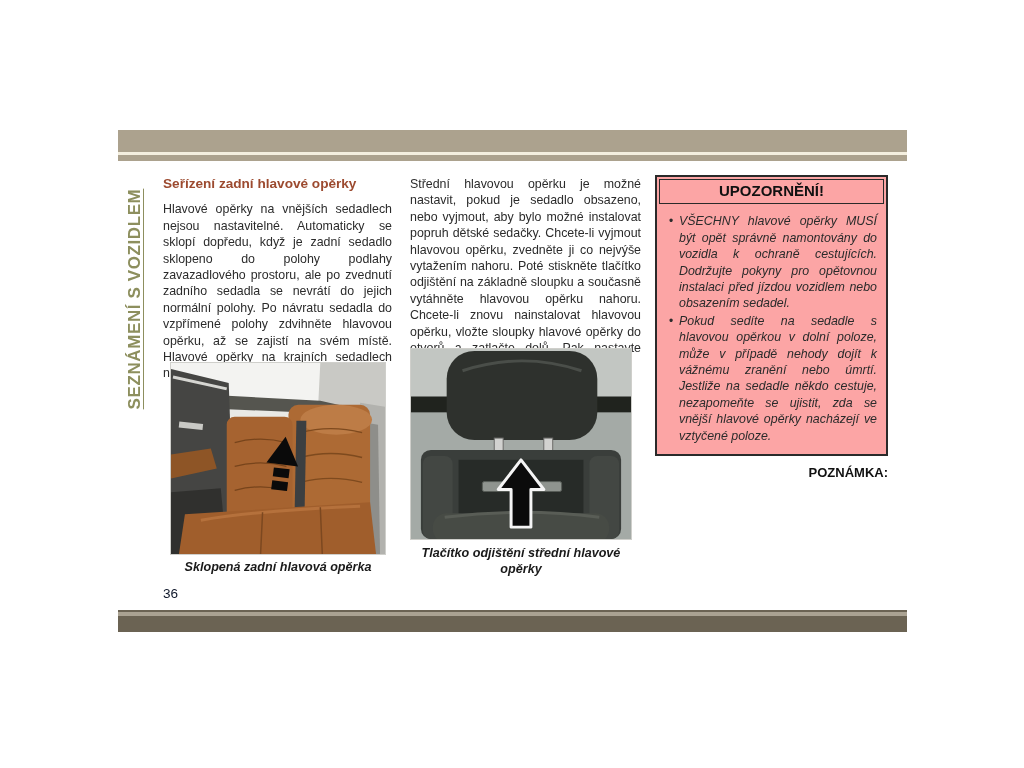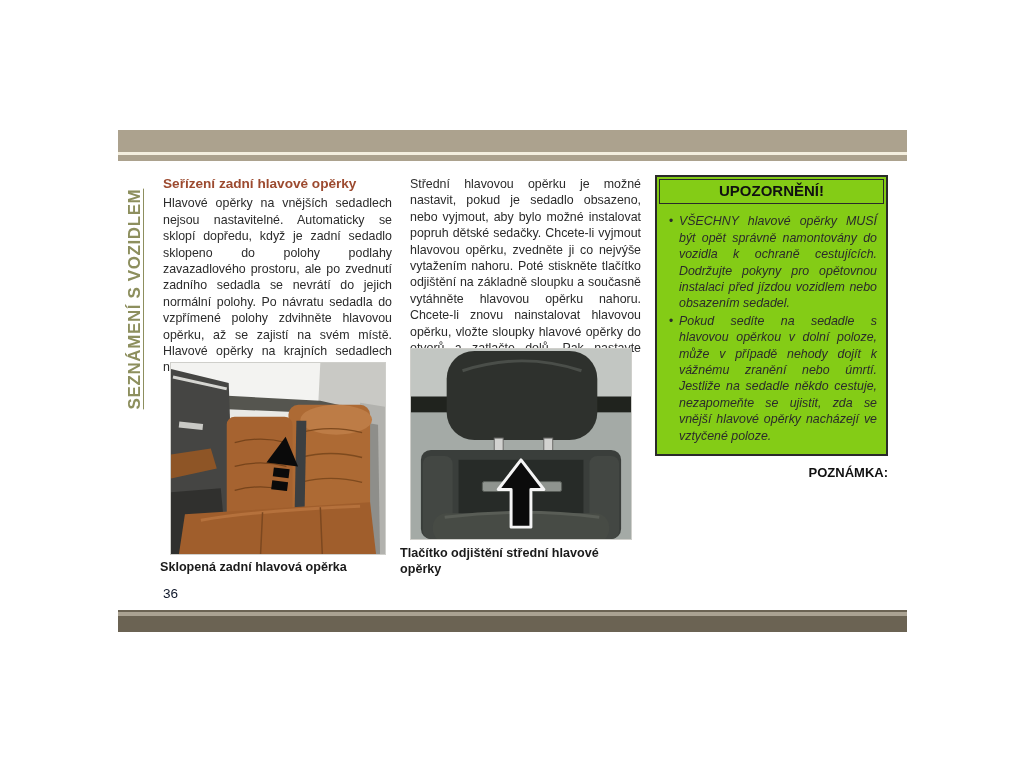--- a/index.html
+++ b/index.html
@@ -41,42 +41,44 @@
   
   .col { position: absolute; text-align: justify; font-size: 12.4px; line-height: 16.4px; }
   .col1 { left: 163px; top: 176px; width: 229px; }
   .col2 { left: 410px; top: 176px; width: 231px; }
   .col3 { left: 655px; top: 175px; width: 233px; }
 
   .section-heading {
     font-size: 13.6px; font-weight: bold;
     color: #9c4a2f;
     text-align: left;
-    margin-bottom: 3px;
+    margin-bottom: 9px;
   }
 
   
   .figure { position: absolute; border: 1px solid #cfcfcb; background: #e9e9e5; }
   .figure1 { left: 170px; top: 362px; width: 216px; height: 193px; }
   .figure2 { left: 410px; top: 348px; width: 222px; height: 192px; }
   .figure svg { display: block; width: 100%; height: 100%; }
 
   .caption {
     position: absolute;
     font-size: 12.6px; font-weight: bold;
     color: #1a1a1a;
+    text-align: center;
     line-height: 15.5px;
+    font-style: italic;
   }
   .caption1 { left: 160px; top: 560px; width: 236px; }
   .caption2 { left: 400px; top: 546px; width: 242px; }
 
   
   .warning-box {
     border: 2px solid #2a2a2a;
-    background: #84cc16;
+    background: #fca5a5;
   }
   .warning-title {
     border: 1.5px solid #2a2a2a;
     margin: 2px;
     text-align: center;
     font-size: 15px; font-weight: bold;
     padding: 3px 0 4px 0;
     color: #111;
   }
   .warning-body { padding: 7px 9px 9px 6px; }

